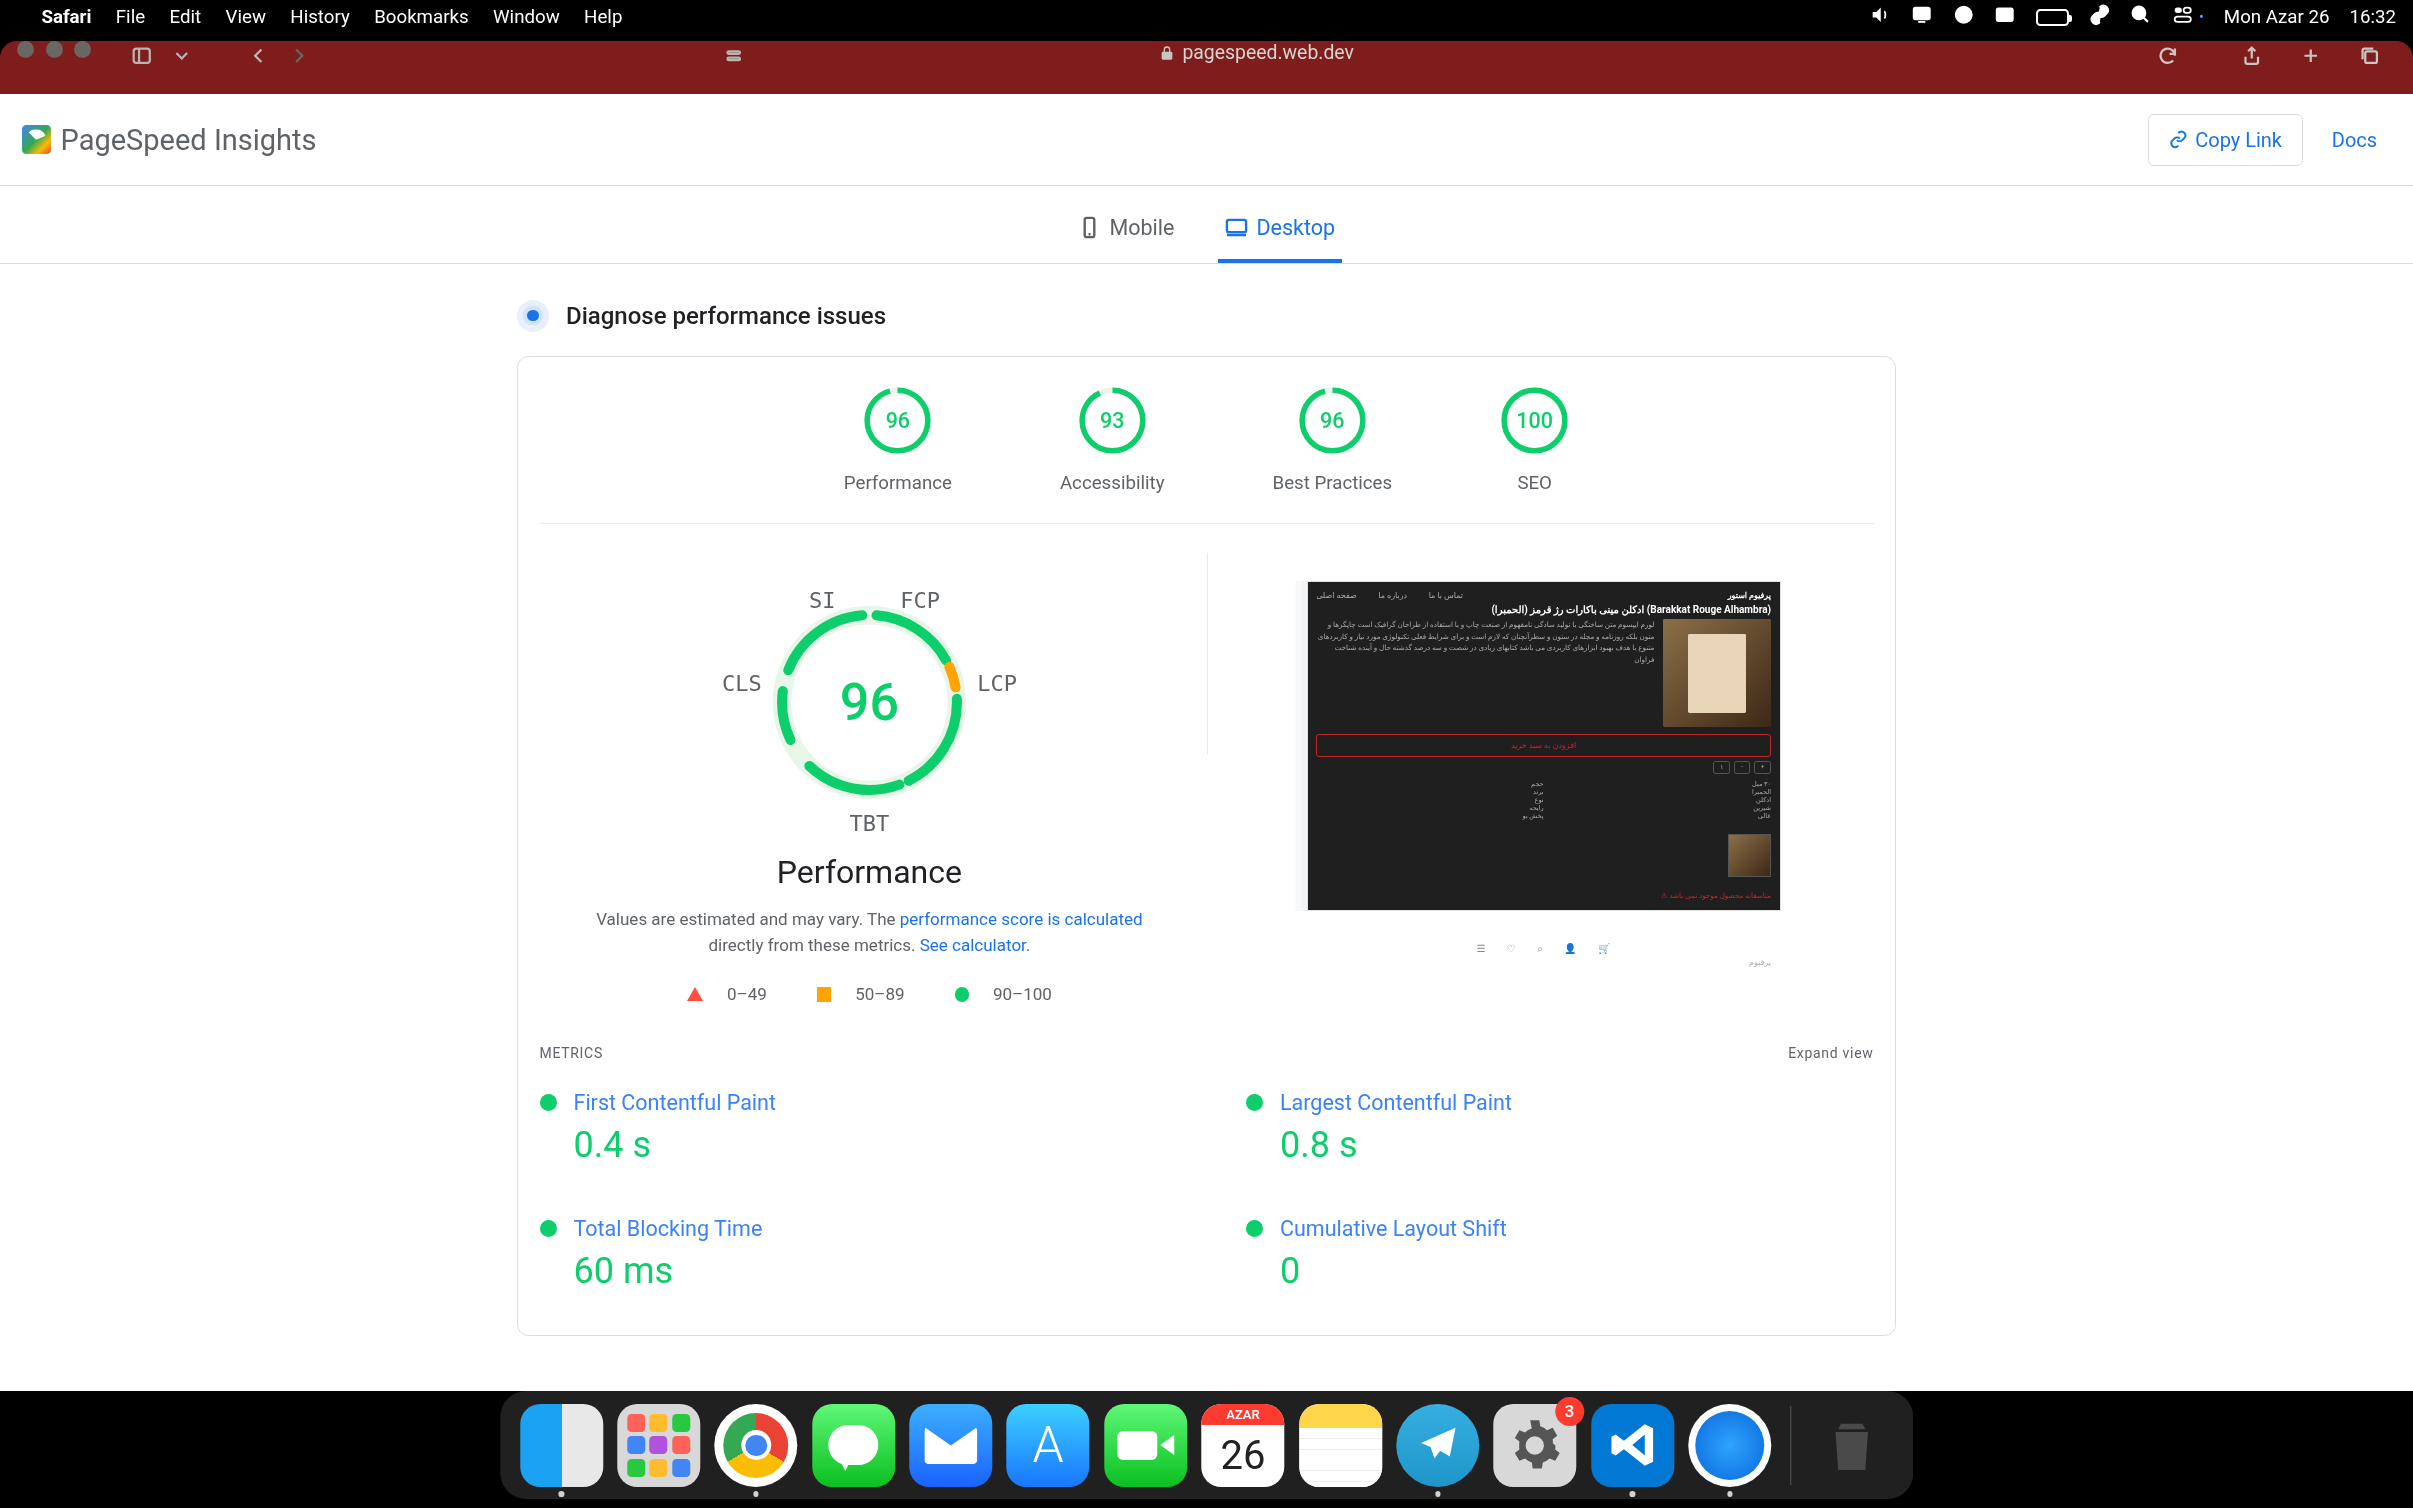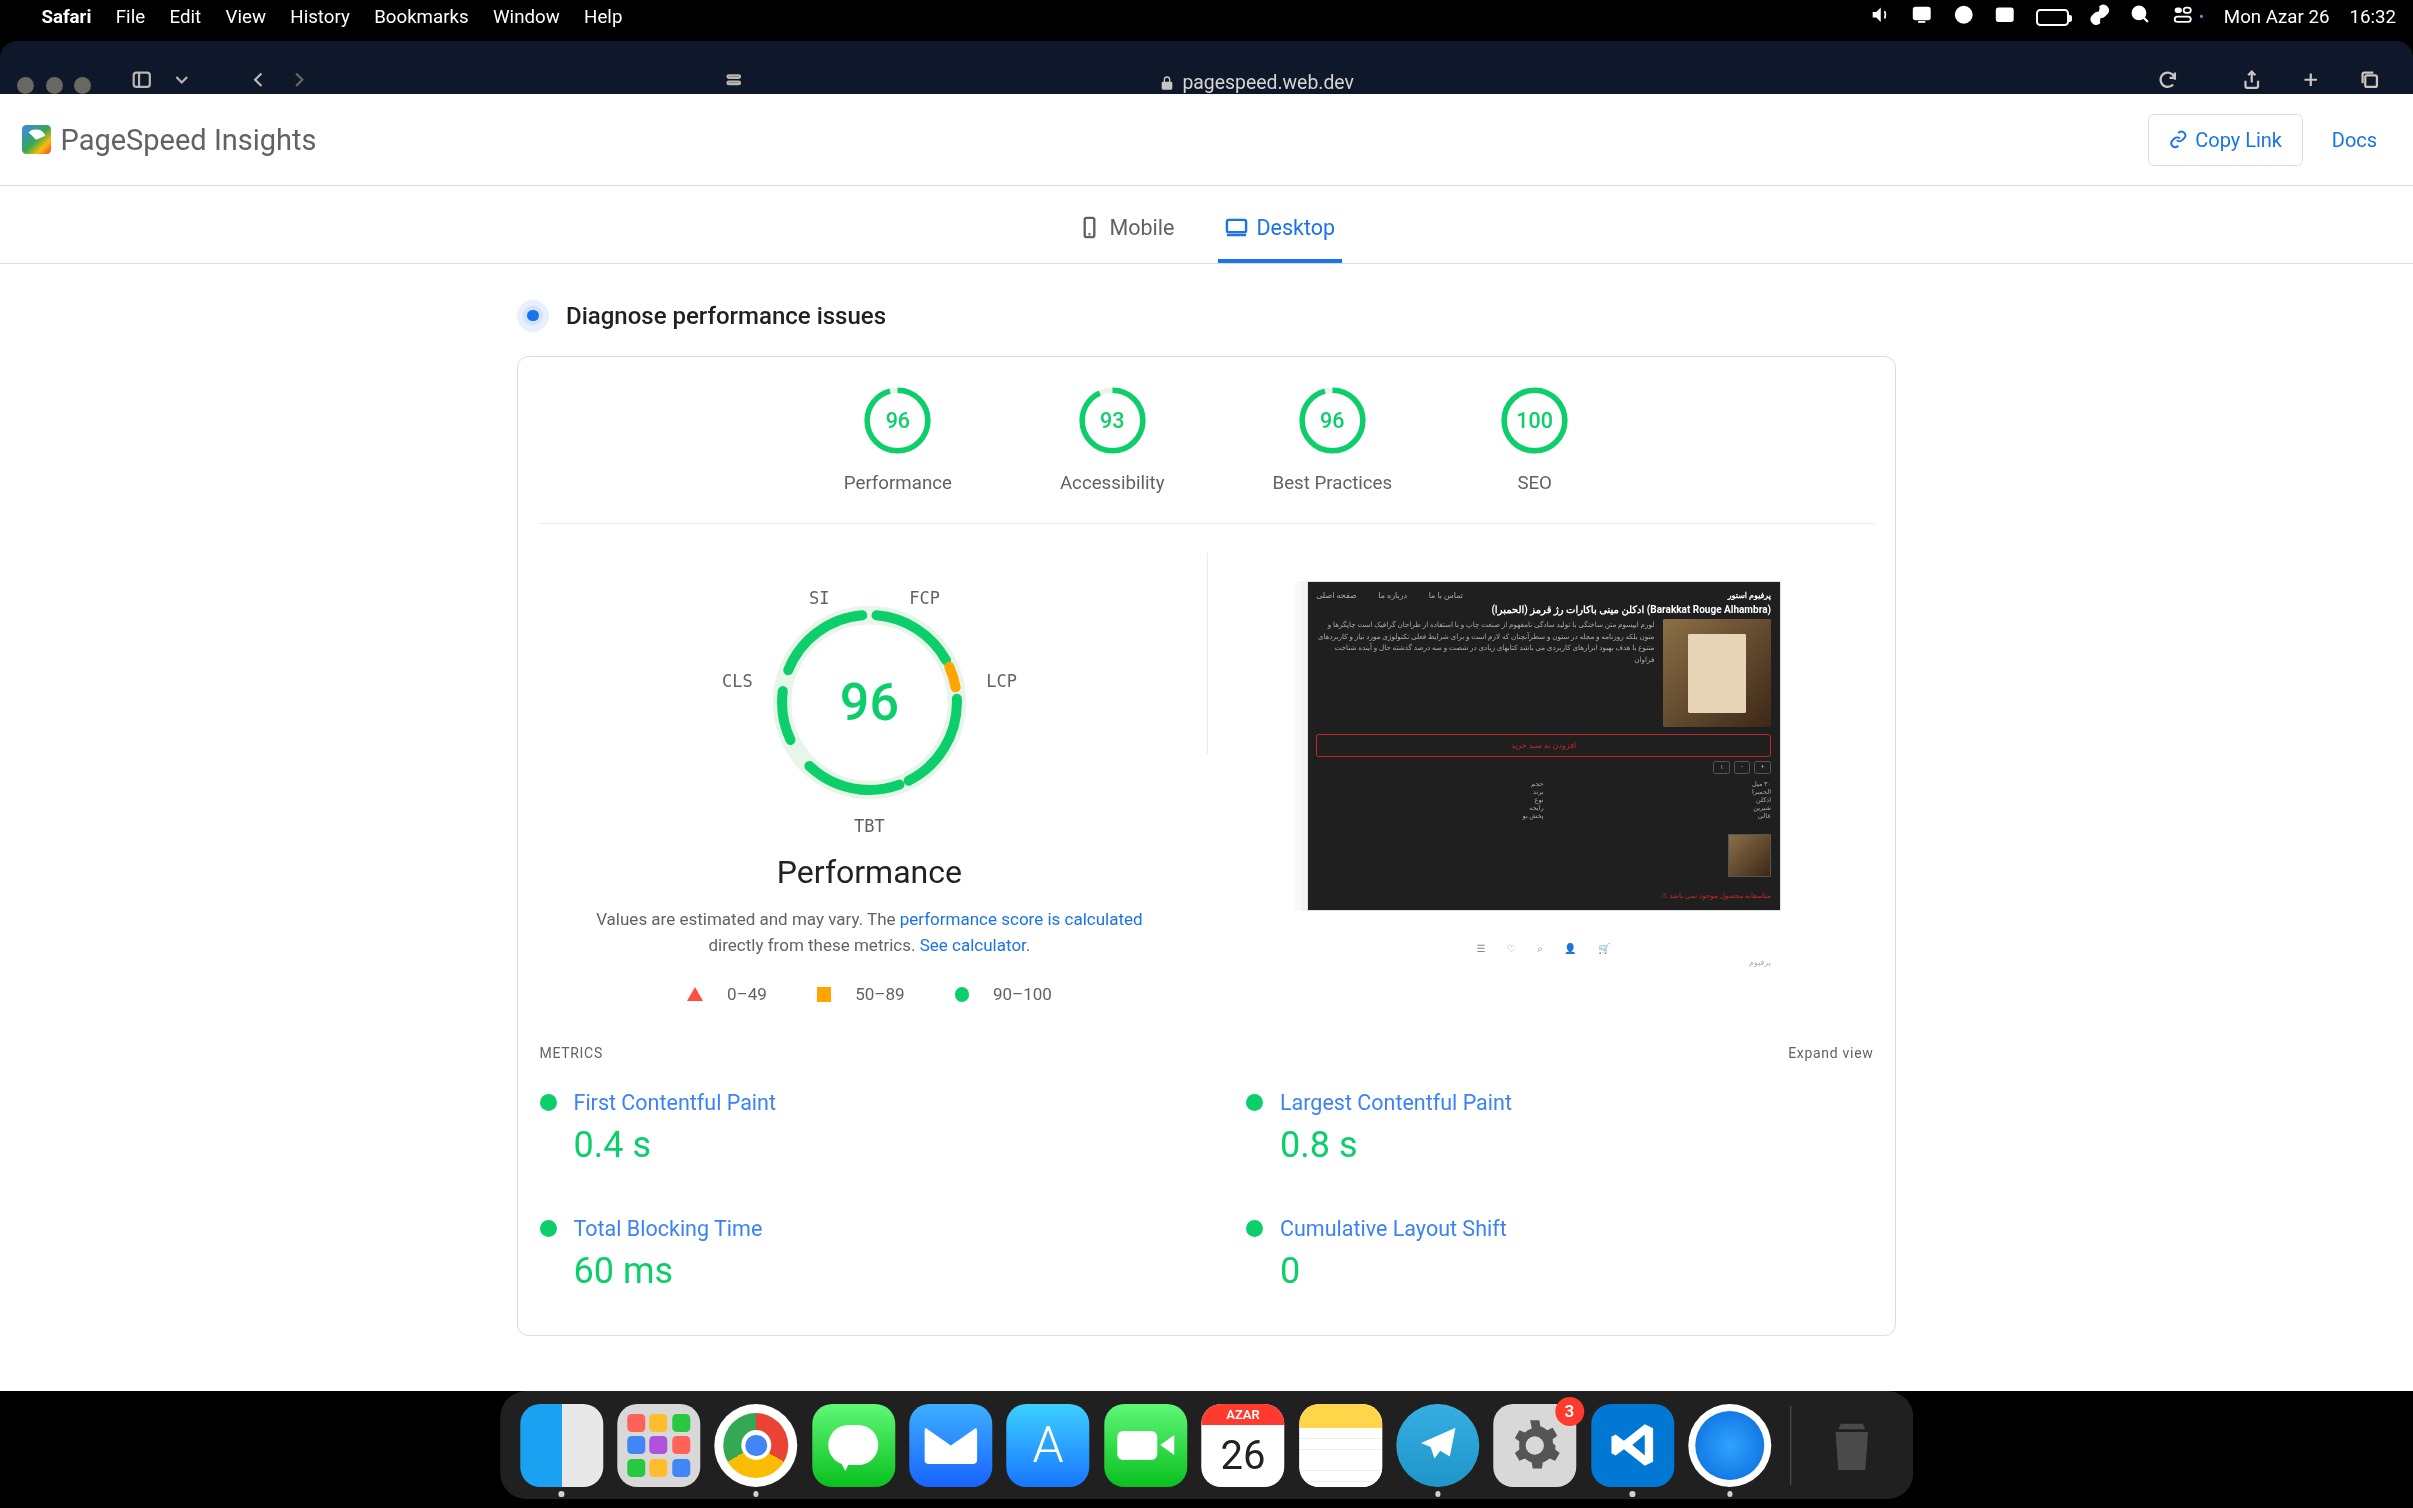--- a/index.html
+++ b/index.html
@@ -7,21 +7,21 @@
 
 .menubar{height:34px;background:#000;color:#fff;display:flex;align-items:center;padding:0 17px;font-size:18.7px;}
 .menubar .left{display:flex;align-items:center;gap:24.4px;}
 .menubar .left .apple{font-size:21.5px;}
 .menubar .right{margin-left:auto;display:flex;align-items:center;gap:20px;}
 .menubar svg{width:21.5px;height:21.5px;fill:#fff;}
 .menubar .batt{border:2.2px solid #fff;border-radius:4.3px;width:33px;height:17px;position:relative;display:flex;align-items:center;justify-content:center;font-size:10px;font-weight:700;}
 .menubar .batt::after{content:"";position:absolute;right:-5px;top:4.3px;width:3.6px;height:7.2px;background:#fff;border-radius:0 2.2px 2.2px 0;}
 
 .safari-wrap{width:100%;height:1350px;background:#000;border-radius:17px 17px 0 0;overflow:hidden;margin-top:7.2px;}
-.toolbar{height:53px;background:#0f172a;display:flex;align-items:flex-end;padding:0 17px;}
+.toolbar{height:53px;background:#7f1d1d;display:flex;align-items:flex-start;padding:0 17px;}
 .traffic{display:flex;gap:11.5px;margin-right:36px;}
 .traffic span{width:17px;height:17px;border-radius:50%;background:#6a6763;}
 .tb-btn{width:29px;height:29px;display:flex;align-items:center;justify-content:center;color:#b9b5b0;margin-right:11.5px;}
 .tb-btn svg{width:21.5px;height:21.5px;stroke:#b9b5b0;stroke-width:2.5;fill:none;}
 .chev{margin:0 5.7px;}
 .chev.disabled svg{stroke:#6a6763;}
 .url{margin:0 auto;display:flex;align-items:center;gap:7.2px;color:#d7d5d1;font-size:19.4px;}
 .toolbar .rbtn{margin-left:18.7px;}
 .toolbar .rbtn svg{stroke:#c9c6c1;}
 
@@ -53,21 +53,21 @@
 .ring{width:69px;height:69px;position:relative;}
 .ring svg{width:69px;height:69px;transform:rotate(-90deg);}
 .ring-bg{fill:none;stroke:#e8f5e9;stroke-width:8;}
 .ring-fg{fill:none;stroke:#0cce6b;stroke-width:8;stroke-linecap:butt;}
 .ring .val{position:absolute;inset:0;display:flex;align-items:center;justify-content:center;font-size:21.5px;font-weight:500;color:#0cce6b;}
 .score-label{font-size:18.7px;color:#5f6368;}
 
 .perf-row{display:flex;padding-top:57px;gap:14.4px;position:relative;}
 .perf-left{flex:1;display:flex;flex-direction:column;align-items:center;position:relative;}
 .gauge-wrap{position:relative;width:215px;height:215px;margin-top:14.4px;}
-.gauge-wrap .lab{position:absolute;font-size:17px;color:#5f6368;font-family:ui-monospace,monospace;}
+.gauge-wrap .lab{position:absolute;font-size:22px;color:#5f6368;font-family:ui-monospace,monospace;}
 .lab-si{top:-7.2px;left:47px;}
 .lab-fcp{top:-7.2px;right:37px;}
 .lab-cls{top:76px;left:-40px;}
 .lab-lcp{top:76px;right:-40px;}
 .lab-tbt{bottom:-26px;left:50%;transform:translateX(-50%);}
 .gauge-wrap .big{position:absolute;inset:0;display:flex;align-items:center;justify-content:center;font-size:52px;font-weight:500;color:#0cce6b;}
 .gauge-wrap svg{position:absolute;inset:0;width:215px;height:215px;transform:rotate(-90deg);}
 .g-slot-bg{fill:none;stroke:#e8f5e9;stroke-width:26;}
 .g-seg{fill:none;stroke-width:14;stroke-linecap:round;}
 .perf-title{font-size:32px;color:#202124;margin-top:43px;}

